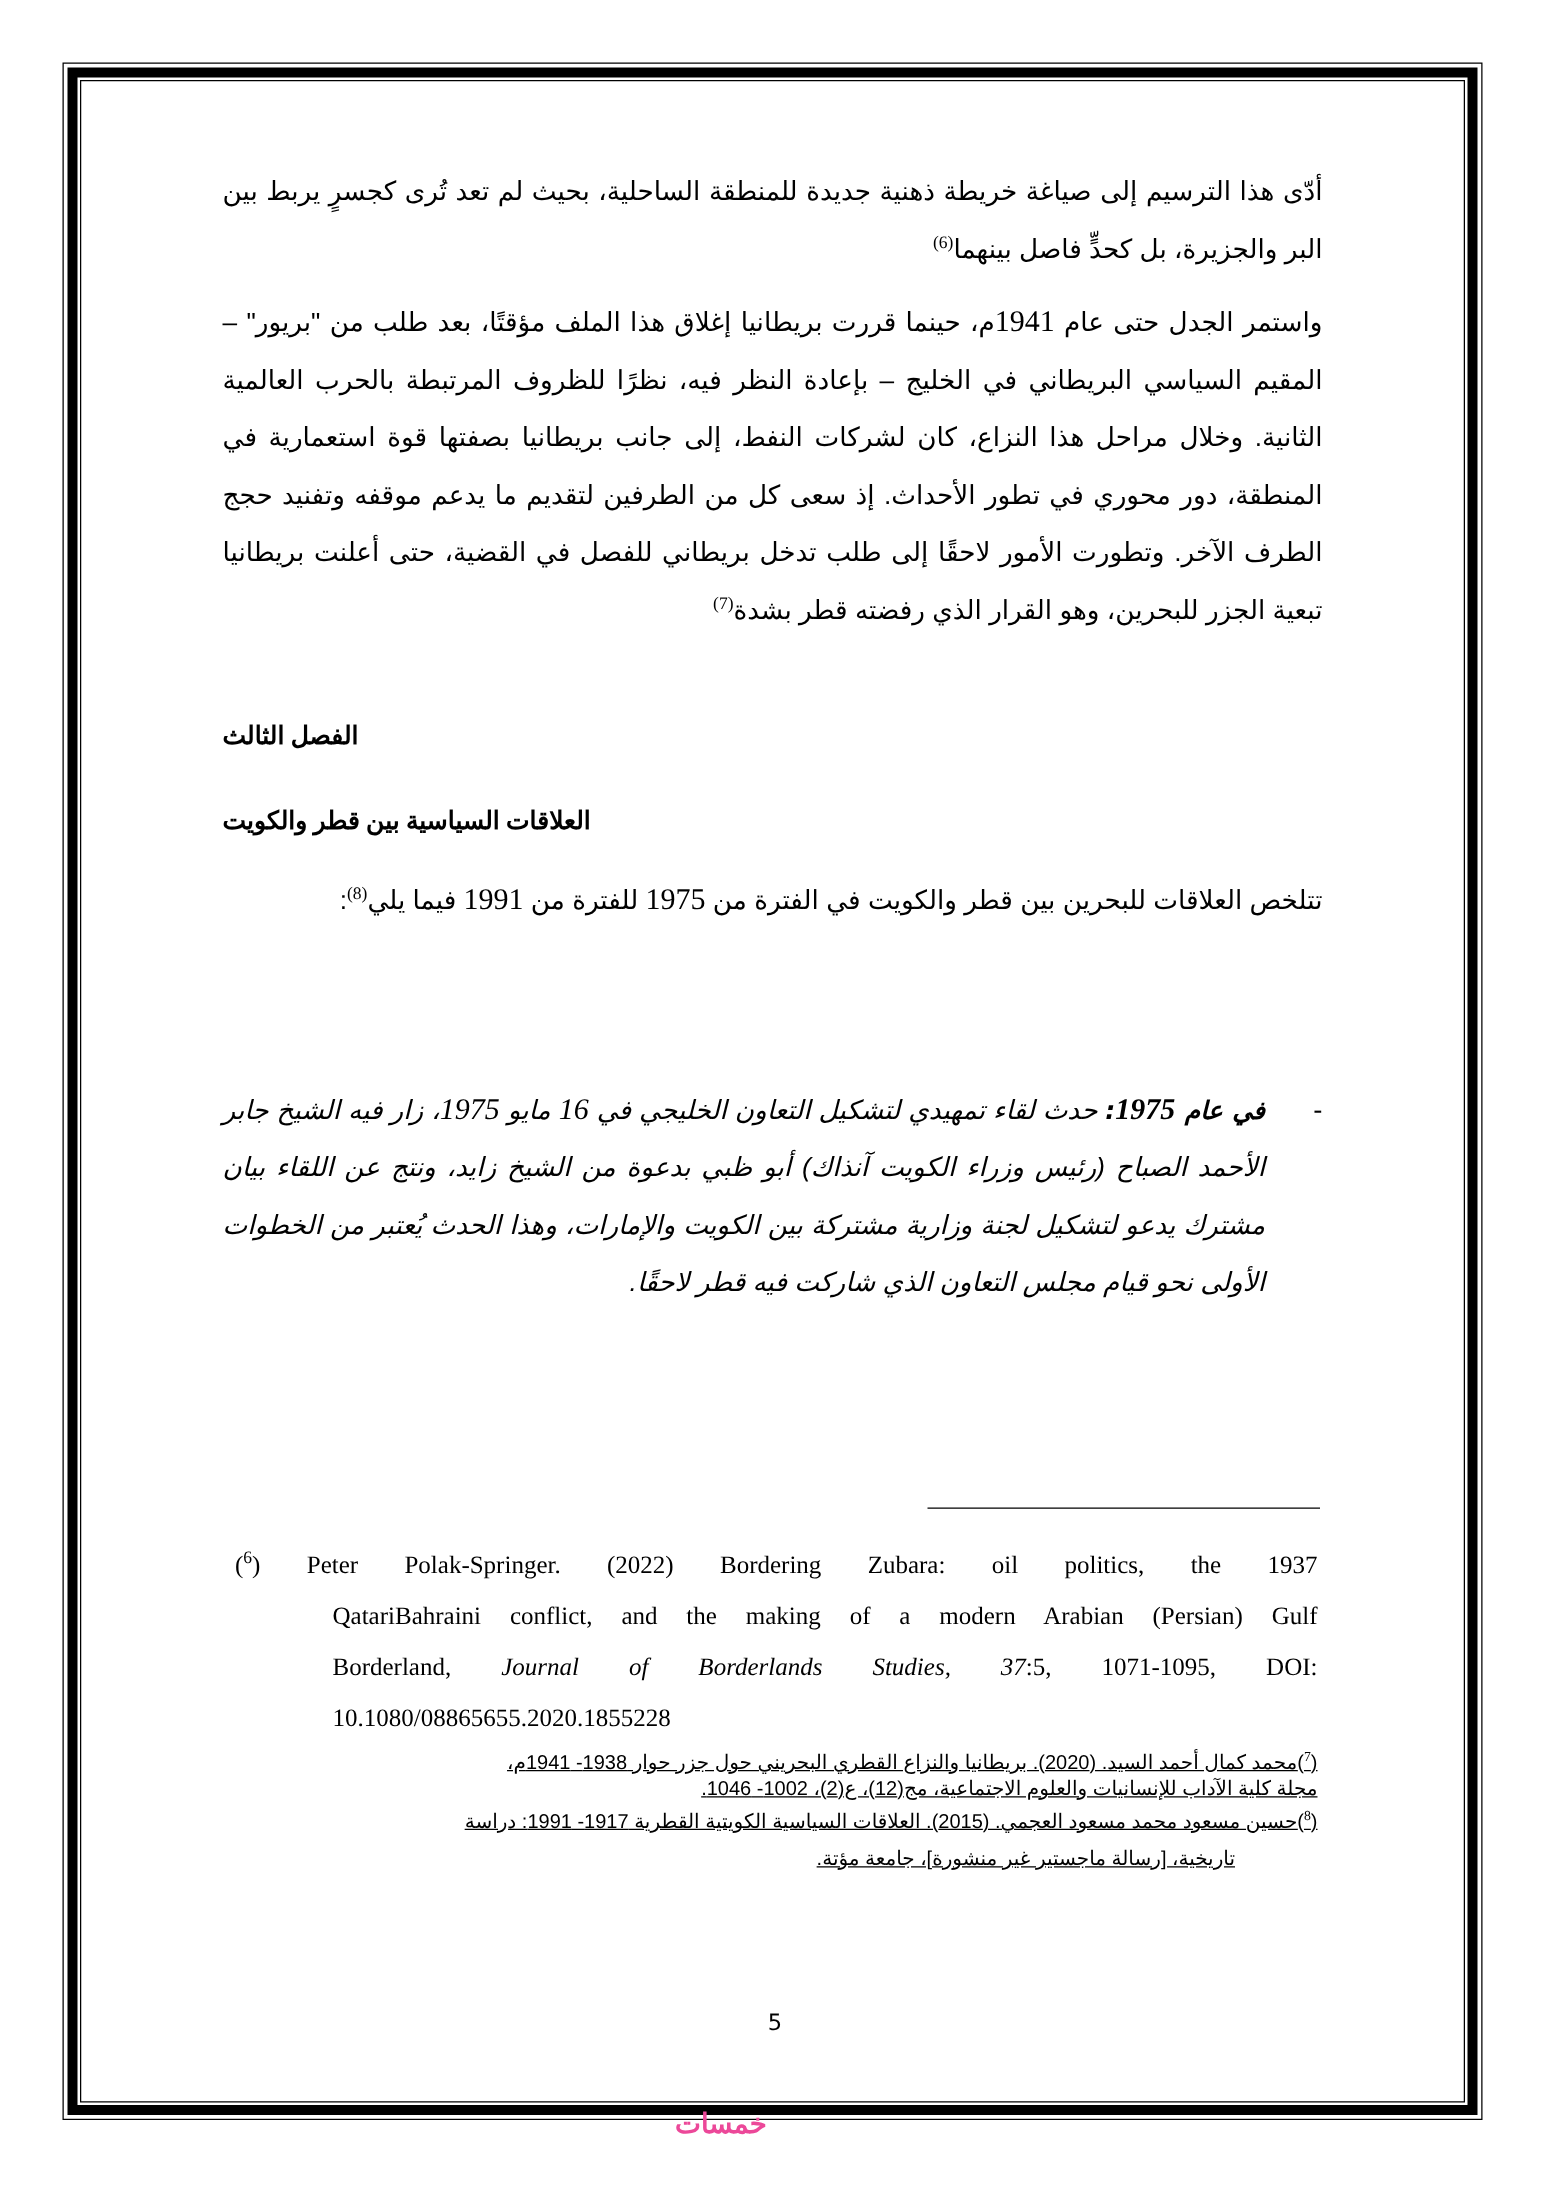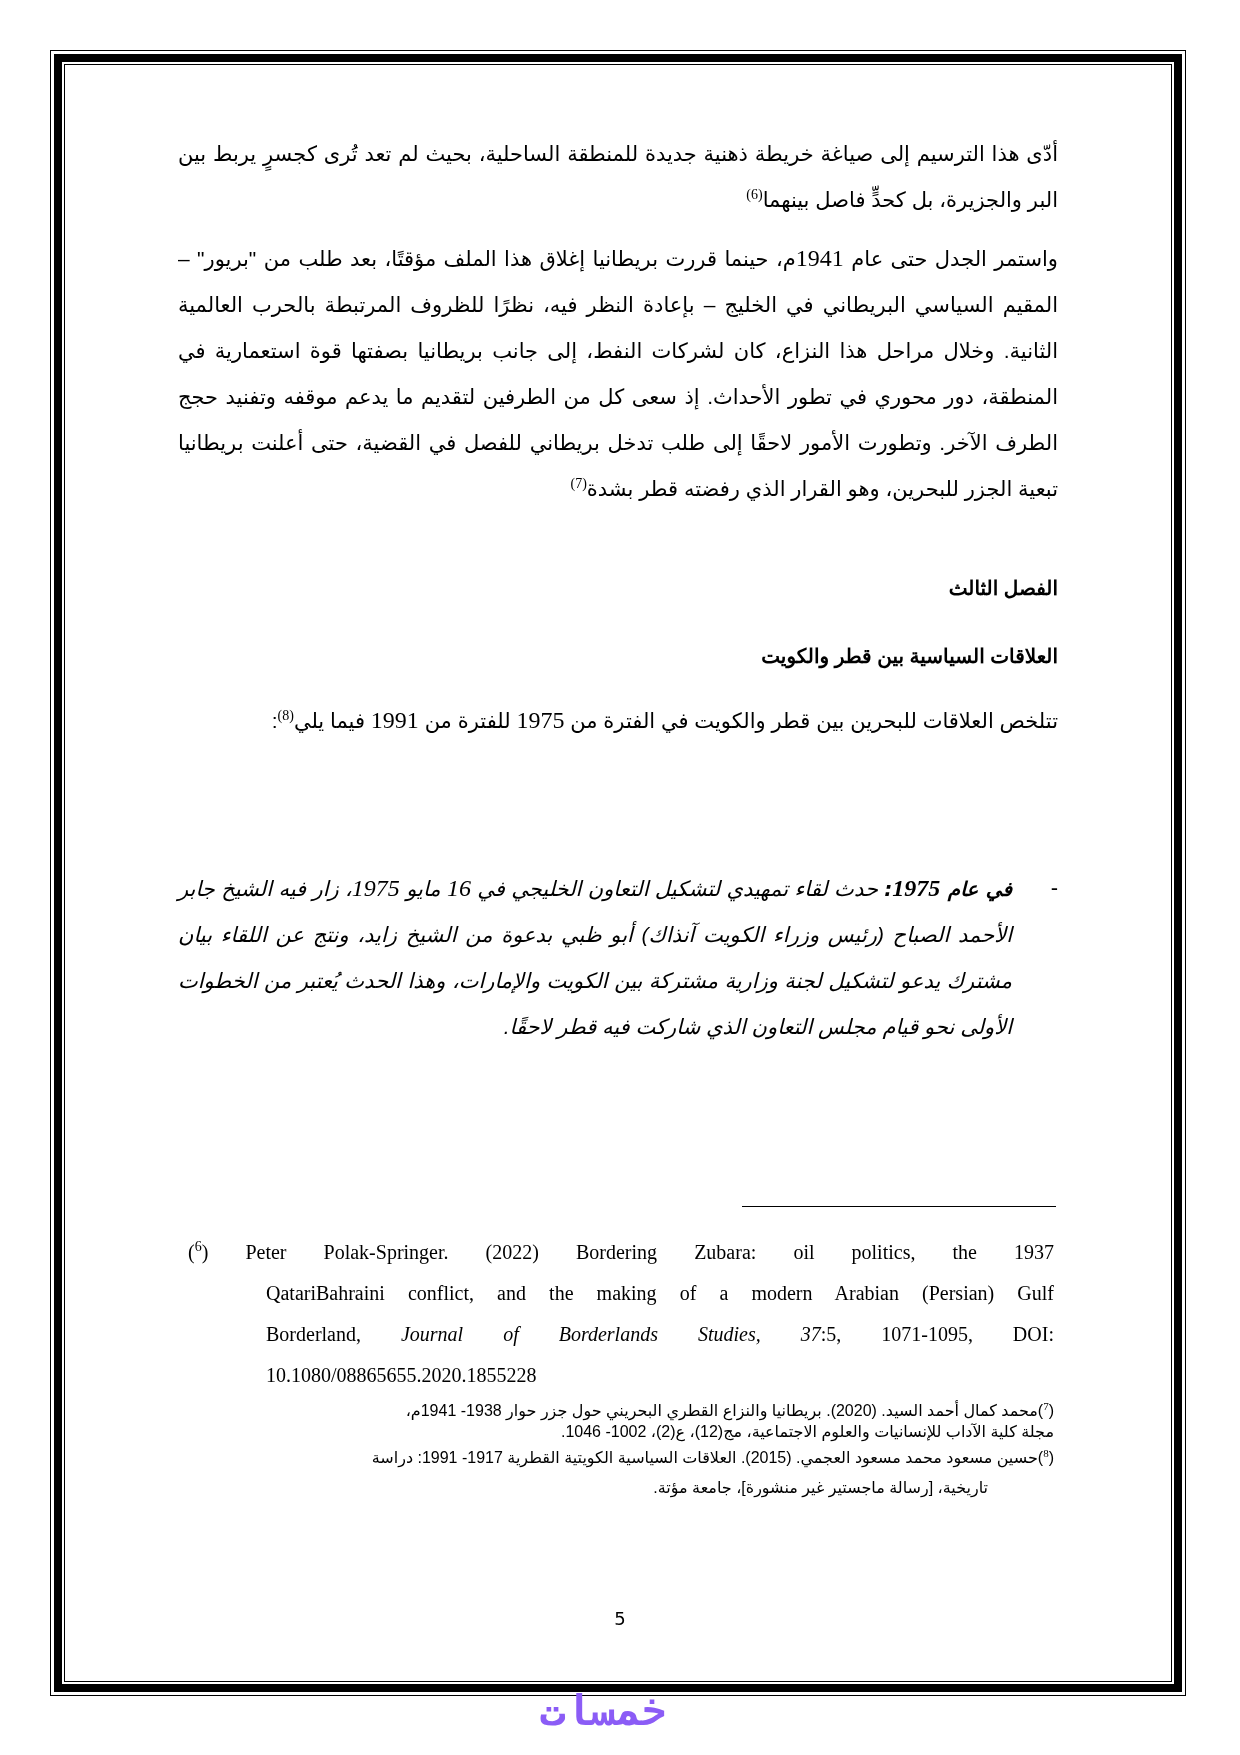--- a/index.html
+++ b/index.html
@@ -57,23 +57,23 @@
   }
   sup {
     font-family: "Liberation Serif", serif;
     font-size: 14px;
     line-height: 0;
   }
   .heading {
     position: absolute;
     left: 178px;
     width: 880px;
-    text-align: right;
-    direction: rtl;
-    font-family: Liberation Sans, sans-serif;
+    text-align: left;
+    direction: rtl;
+    font-family: Liberation Serif, serif;
     font-weight: bold;
     font-size: 20px;
   }
   .bullet-row {
     position: absolute;
     left: 178px;
     width: 880px;
     direction: rtl;
   }
   .bullet-dash {
@@ -121,41 +121,42 @@
   .fn-en .fn-cont.justify-all { text-align-last: justify; }
   .fn-en i { font-style: italic; }
   .fn-ar {
     position: absolute;
     left: 188px;
     width: 866px;
     direction: rtl;
     font-family: "Liberation Sans", "DejaVu Sans", sans-serif;
     font-size: 16px;
     text-align: right;
+    text-decoration: underline;
   }
   .fn-ar sup { font-size: 11px; }
   .fn-line { display: block; line-height: 21px; }
   .fn-line-wide { display: block; line-height: 40px; }
   .fn-indent { padding-right: 66px; }
   .page-number {
     position: absolute;
     left: 0; width: 1240px;
     top: 1608px;
     text-align: center;
     font-family: "DejaVu Sans", sans-serif;
     font-size: 18px;
   }
   .watermark {
     position: absolute;
     left: 540px;
     top: 1686px;
-    font-family: Liberation Mono, monospace;
-    font-size: 42px;
+    font-family: Liberation Serif, serif;
+    font-size: 22px;
     font-weight: bold;
-    color: #8b5cf6;
+    color: #ec4899;
     direction: rtl;
     letter-spacing: 2px;
   }
 </style>
 </head>
 <body>
 
 <div class="border-outer"></div>
 <div class="border-thick"></div>
 <div class="border-inner"></div>

